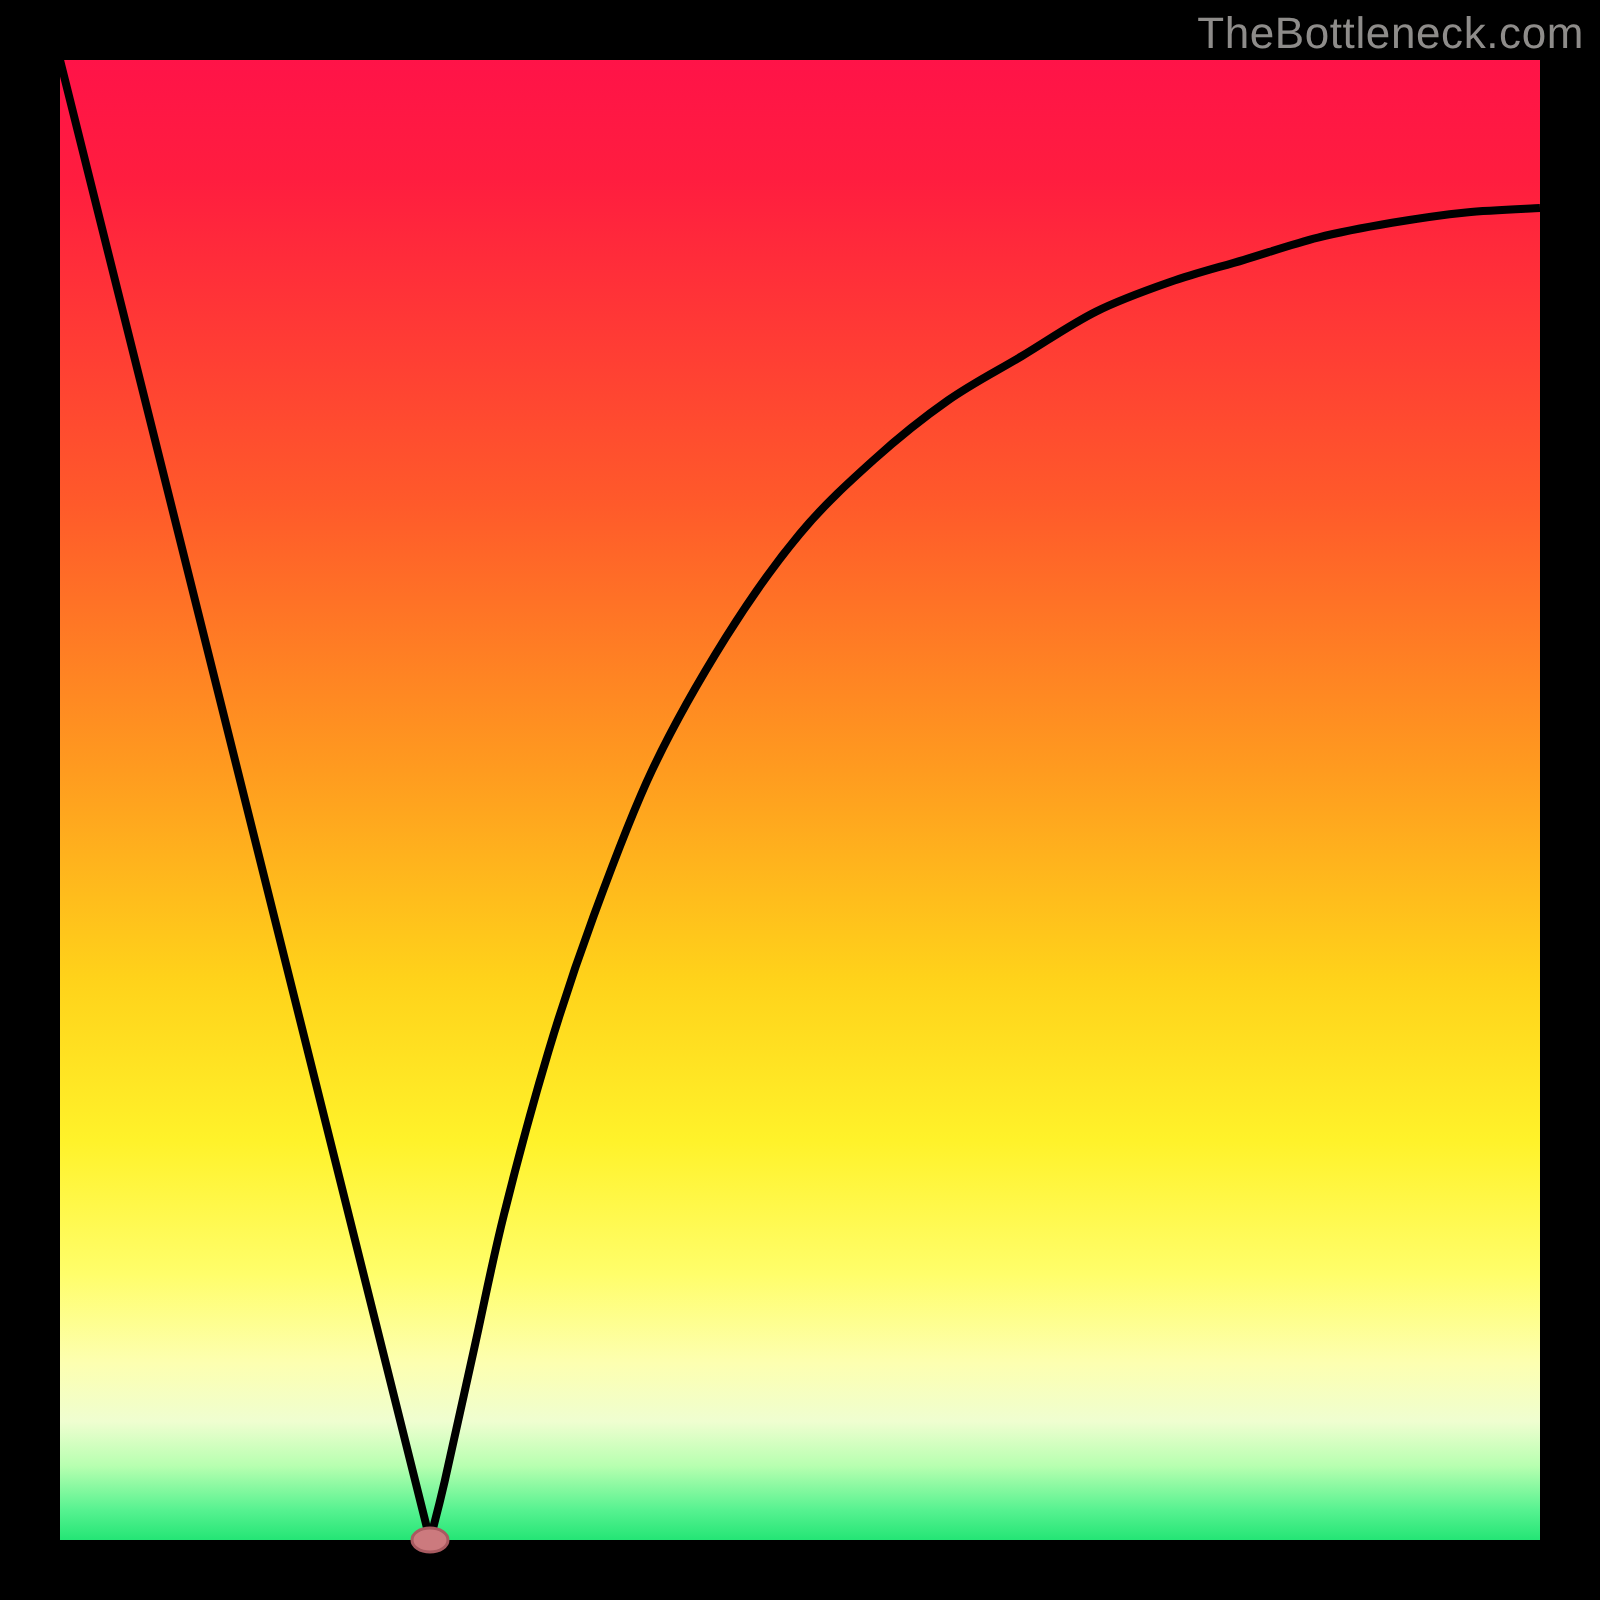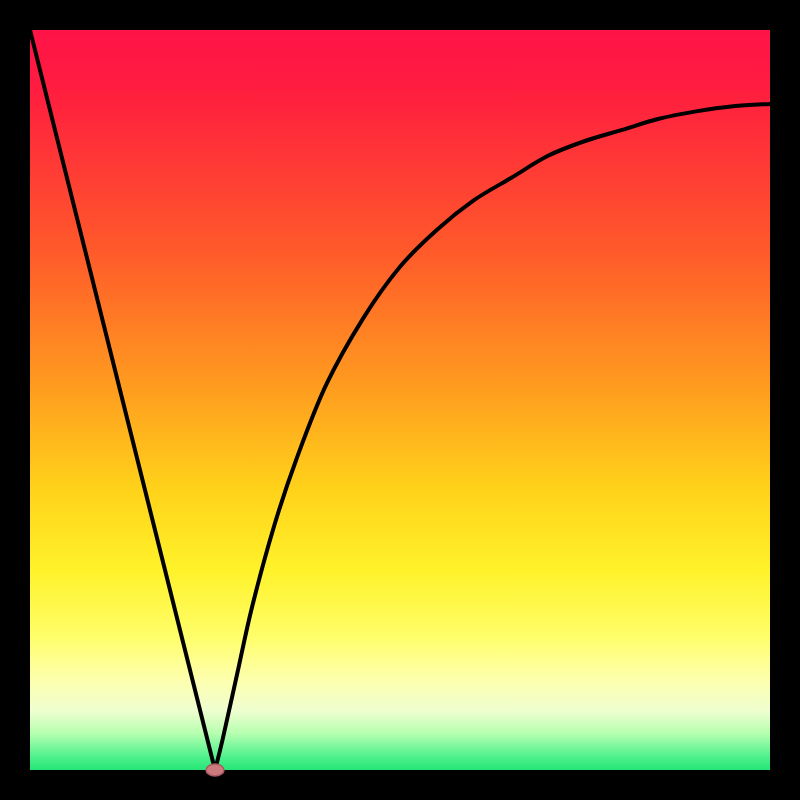--- a/index.html
+++ b/index.html
@@ -64,13 +64,14 @@
 </head>
 <body>
 
 <div class="frame">
   <div class="plot-area">
     <svg class="curve" viewBox="0 0 740 740" preserveAspectRatio="none">
       <path d="M 0 0 L 185 740 C 186.23333333333335 735.0666666666666 188.7 726.4333333333333 192.4 710.4 C 196.10000000000002 694.3666666666667 202.26666666666668 666 207.20000000000002 643.8 C 212.13333333333335 621.5999999999999 215.83333333333334 601.8666666666667 222 577.2 C 228.16666666666666 552.5333333333334 236.8 520.4666666666666 244.20000000000002 495.79999999999995 C 251.60000000000002 471.13333333333327 257.76666666666665 452.6333333333333 266.4 429.2 C 275.0333333333333 405.76666666666665 284.9 378.6333333333333 296 355.2 C 307.1 331.76666666666665 320.6666666666667 308.33333333333337 333 288.6 C 345.3333333333333 268.8666666666667 357.66666666666663 251.59999999999994 370 236.79999999999995 C 382.33333333333337 221.99999999999997 394.66666666666674 210.90000000000006 407.00000000000006 199.80000000000007 C 419.33333333333337 188.70000000000007 431.6666666666667 178.8333333333333 444 170.19999999999993 C 456.3333333333333 161.56666666666658 468.6666666666667 155.39999999999998 481 148 C 493.3333333333333 140.60000000000002 505.6666666666667 131.96666666666673 518 125.80000000000007 C 530.3333333333334 119.6333333333334 542.6666666666666 115.31666666666668 555 111 C 567.3333333333334 106.68333333333332 579.6666666666666 103.59999999999998 592 99.89999999999998 C 604.3333333333334 96.19999999999997 616.6666666666666 91.88333333333328 629 88.79999999999995 C 641.3333333333334 85.71666666666663 653.6666666666666 83.49666666666663 666 81.39999999999998 C 678.3333333333334 79.30333333333333 690.6666666666666 77.45333333333336 703 76.22000000000003 C 715.3333333333334 74.9866666666667 733.8333333333334 74.37 740 74 " id="curve-path" fill="none" stroke="#000000" stroke-width="4" stroke-linejoin="round"></path>
       <ellipse id="min-marker" cx="185" cy="740" rx="9" ry="6" fill="#cc7a7e" stroke="#a85a60" stroke-width="1.5"></ellipse>
     </svg>
   </div>
+  <div class="watermark">TheBottleneck.com</div>
 </div>
 
 </body></html>

